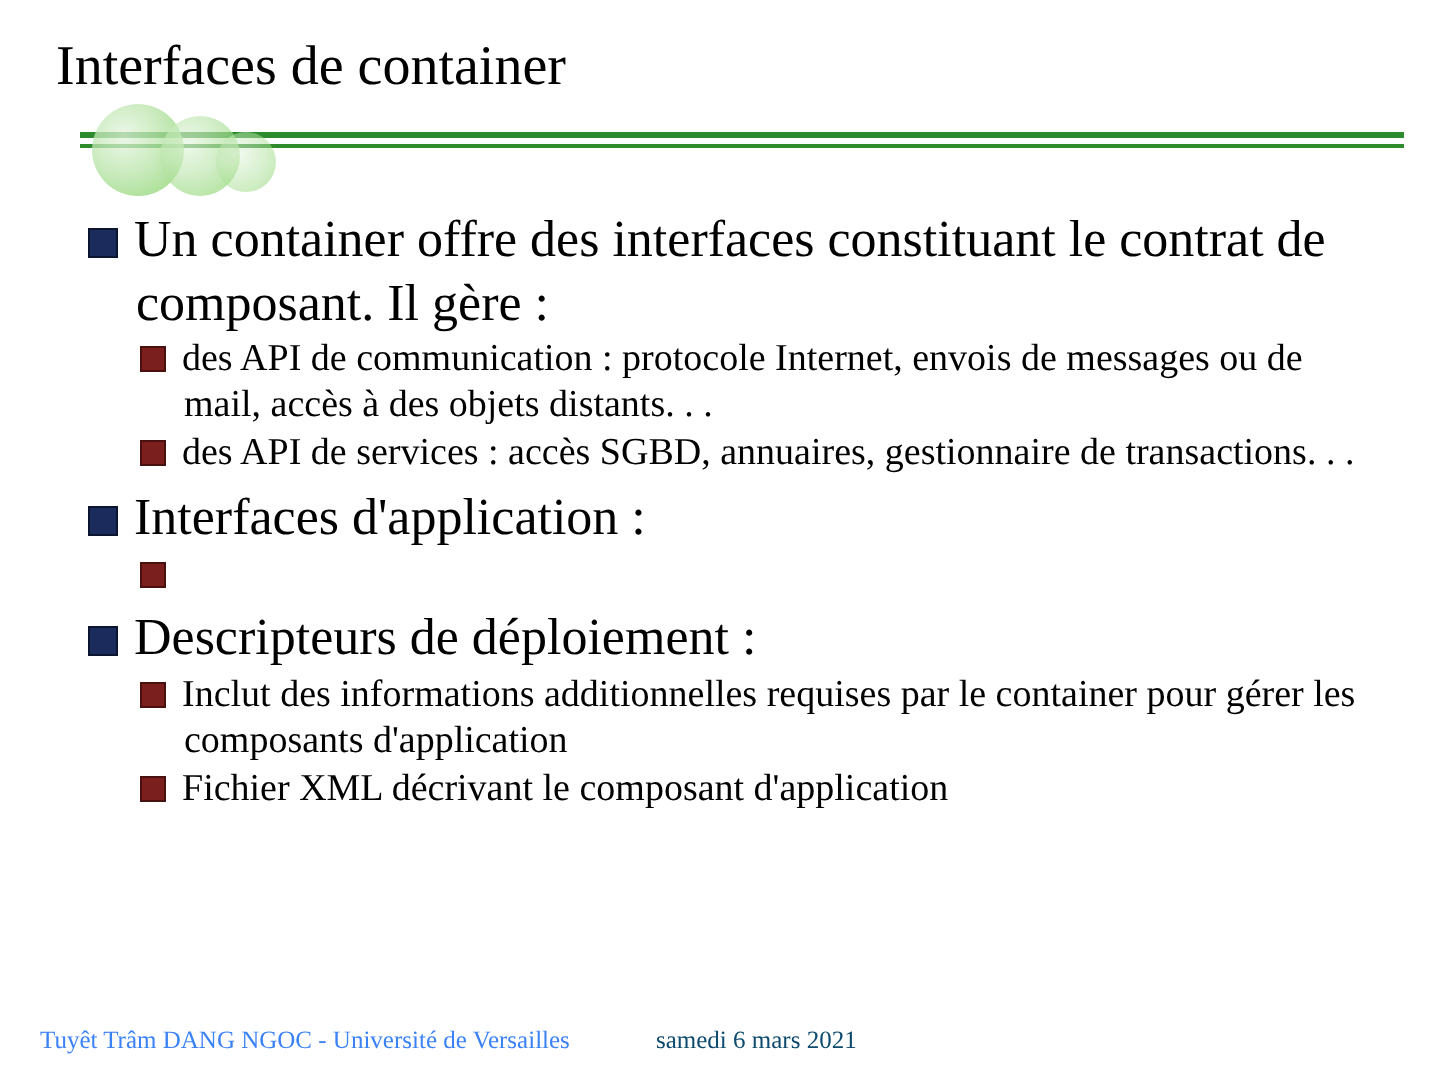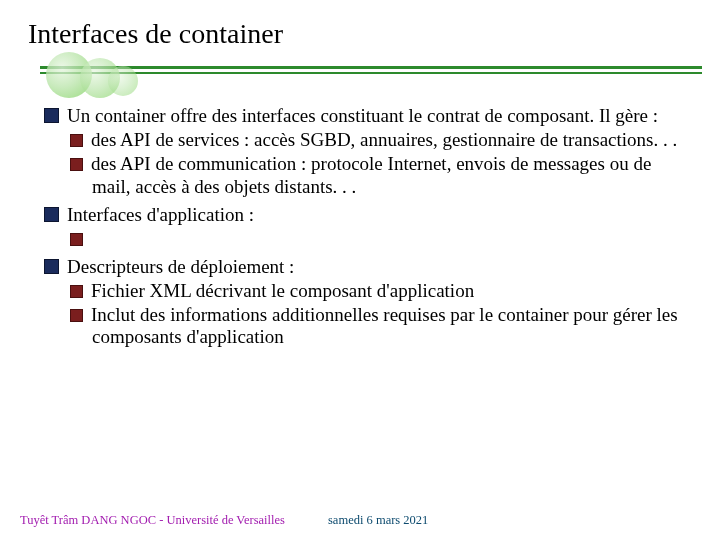--- a/index.html
+++ b/index.html
@@ -31,21 +31,21 @@
   }
   .c1 { width: 46px; height: 46px; left: 46px; top: -4px; }
   .c2 { width: 40px; height: 40px; left: 80px; top: 2px; opacity: 0.65; }
   .c3 { width: 30px; height: 30px; left: 108px; top: 10px; opacity: 0.5; }
   .hr-top { position: absolute; left: 40px; right: 18px; top: 10px; height: 3px; background: #2d8a2d; }
   .hr-bot { position: absolute; left: 40px; right: 18px; top: 16px; height: 1.5px; background: #2d8a2d; }
   .content {
     margin: 4px 30px 0 44px;
   }
   .lvl1 {
-    font-size: 19px;
+    font-size: 26px;
     line-height: 1.22;
     margin: 4px 0 2px 0;
     padding-left: 24px;
     text-indent: -24px;
   }
   .lvl2 {
     font-size: 19px;
     line-height: 1.2;
     margin: 1px 0 1px 26px;
     padding-left: 22px;
@@ -59,21 +59,21 @@
     margin-right: 8px;
   }
   .lvl1 .bullet { width: 13px; height: 13px; }
   .b-navy { background: #1a2b5c; border: 1px solid #0c1530; }
   .b-maroon { background: #7a1e1e; border: 1px solid #4a0f0f; width: 11px; height: 11px; }
   .footer {
     position: absolute;
     left: 20px;
     bottom: 12px;
     font-size: 12.5px;
-    color: #a21caf;
+    color: #3b82f6;
   }
   .footer-date {
     position: absolute;
     left: 328px;
     bottom: 12px;
     font-size: 12.5px;
     color: #0c4a6e;
   }
 </style>
 </head>
@@ -86,30 +86,30 @@
   <div class="hr-bot"></div>
   <div class="circle c1"></div>
   <div class="circle c2"></div>
   <div class="circle c3"></div>
 </div>
 
 <div class="content">
 
   <div class="lvl1"><span class="bullet b-navy"></span><span>Un container offre des interfaces constituant le contrat de composant. Il gère :</span></div>
 
+  <div class="lvl2"><span class="bullet b-maroon"></span><span>des API de communication : protocole Internet, envois de messages ou de mail, accès à des objets distants. . .</span></div>
+
   <div class="lvl2"><span class="bullet b-maroon"></span><span>des API de services : accès SGBD, annuaires, gestionnaire de transactions. . .</span></div>
-
-  <div class="lvl2"><span class="bullet b-maroon"></span><span>des API de communication : protocole Internet, envois de messages ou de mail, accès à des objets distants. . .</span></div>
 
   <div class="lvl1"><span class="bullet b-navy"></span><span>Interfaces d'application :</span></div>
 
   <div class="lvl2"><span class="bullet b-maroon"></span></div>
 
   <div class="lvl1"><span class="bullet b-navy"></span><span>Descripteurs de déploiement :</span></div>
 
+  <div class="lvl2"><span class="bullet b-maroon"></span><span>Inclut des informations additionnelles requises par le container pour gérer les composants d'application</span></div>
+
   <div class="lvl2"><span class="bullet b-maroon"></span><span>Fichier XML décrivant le composant d'application</span></div>
-
-  <div class="lvl2"><span class="bullet b-maroon"></span><span>Inclut des informations additionnelles requises par le container pour gérer les composants d'application</span></div>
 
 </div>
 
 <div class="footer">Tuyêt Trâm DANG NGOC - Université de Versailles</div>
 <div class="footer-date">samedi 6 mars 2021</div>
 
 </body></html>

